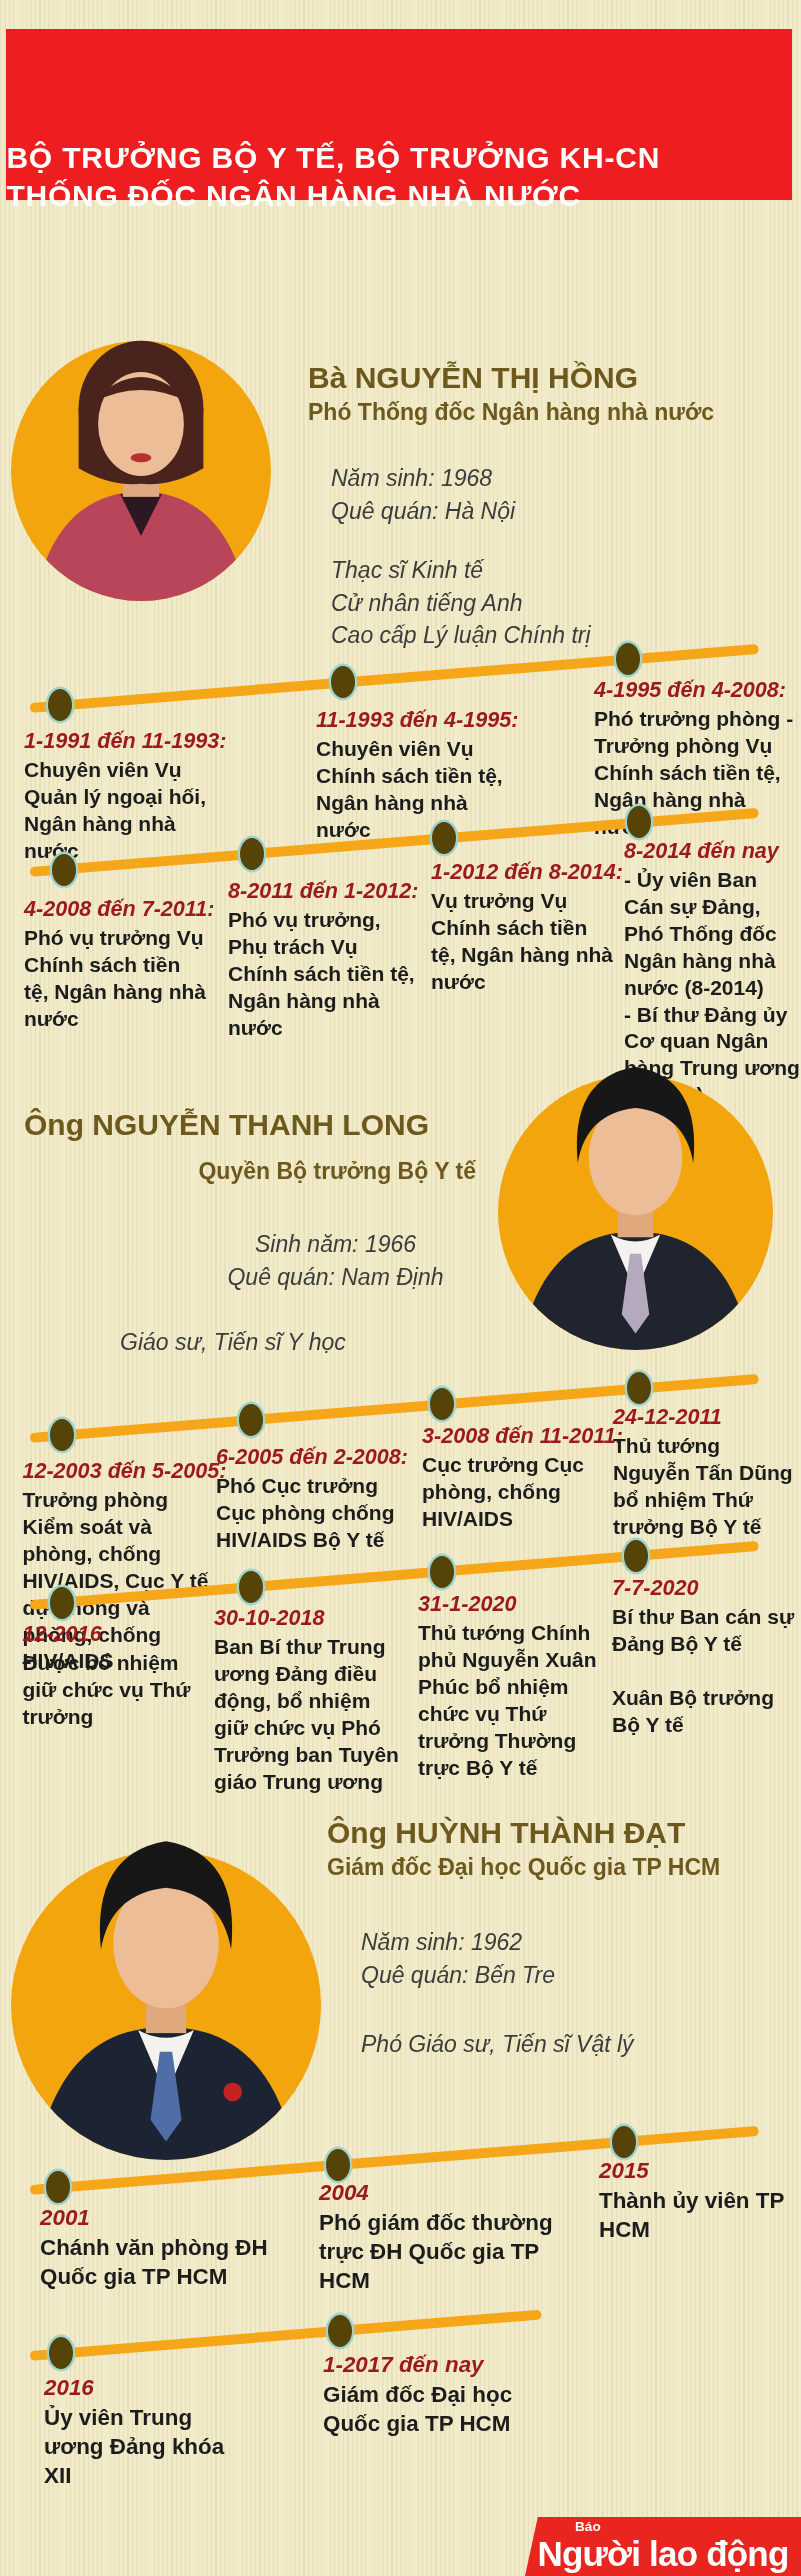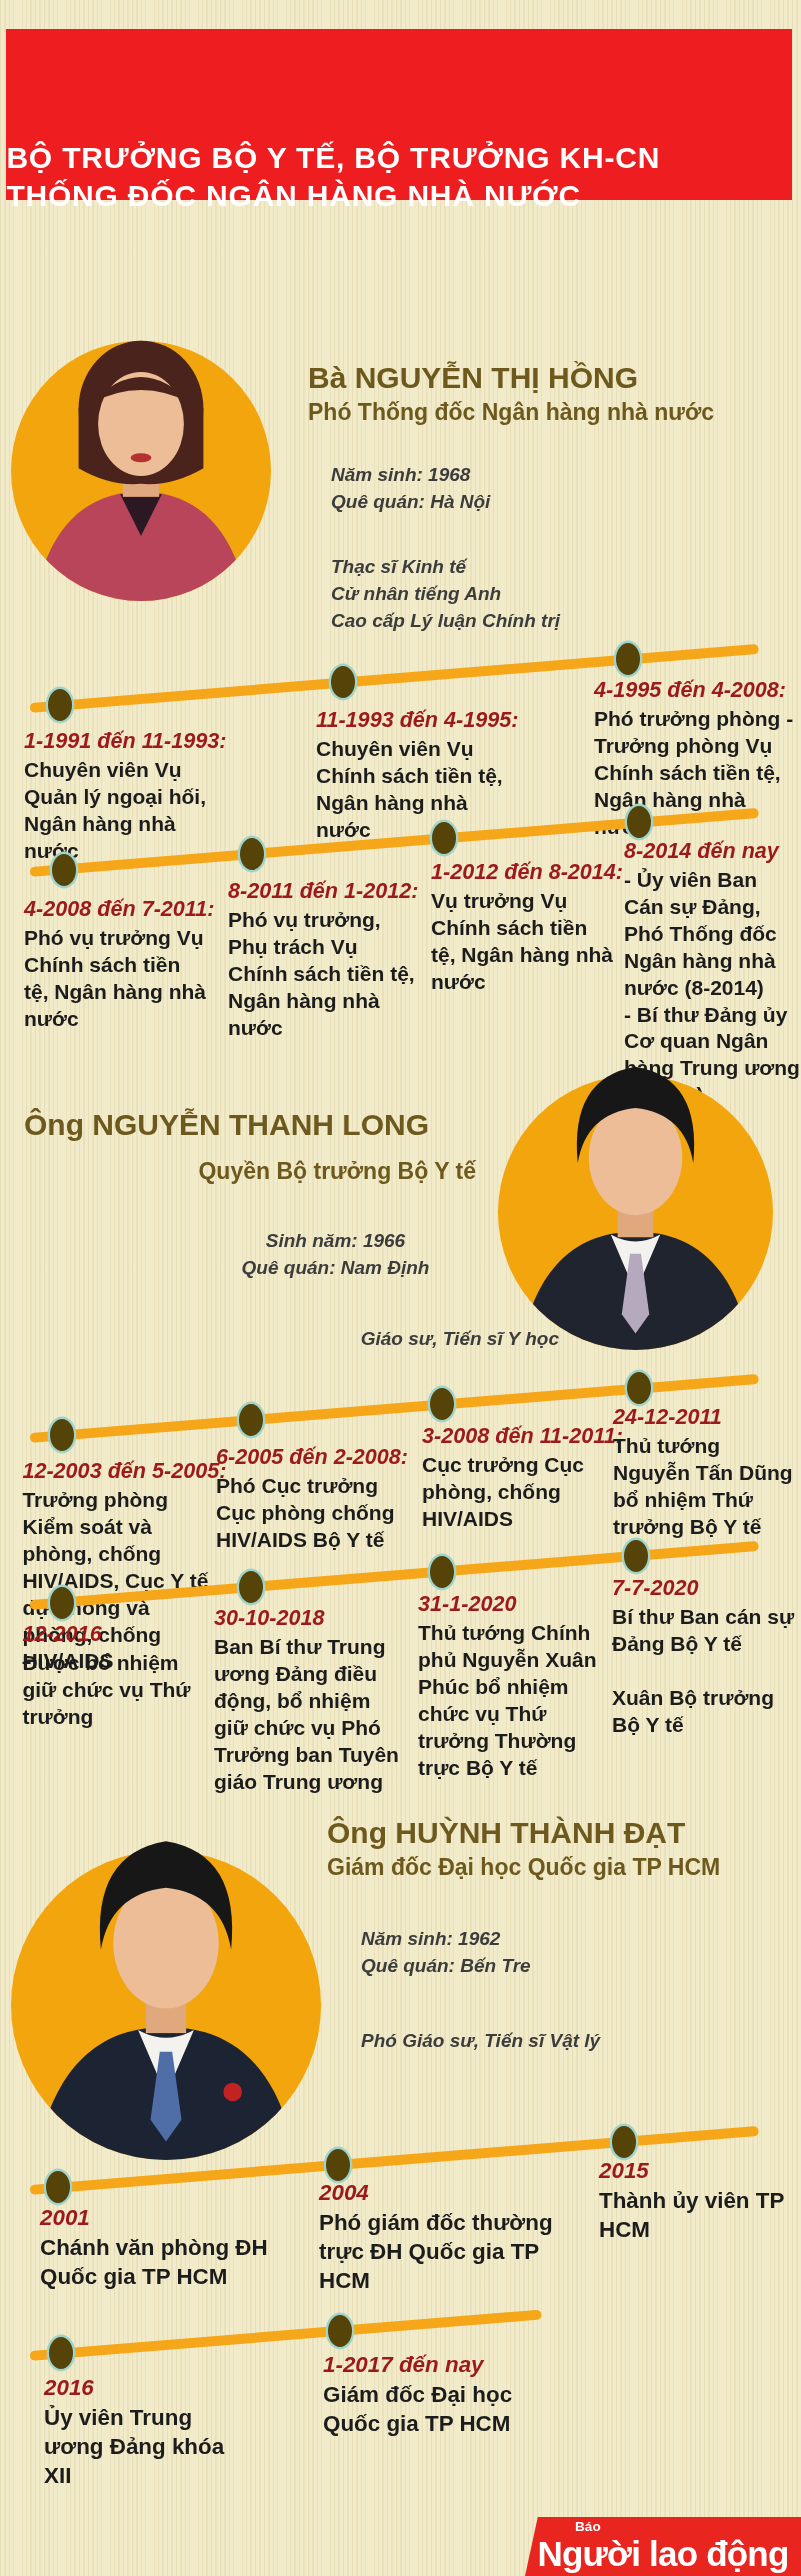--- a/index.html
+++ b/index.html
@@ -23,21 +23,21 @@
     text-shadow:-1.6px -1.6px 0 #fff,1.6px -1.6px 0 #fff,-1.6px 1.6px 0 #fff,1.6px 1.6px 0 #fff,
                 0 -2.4px 0 #fff,0 2.4px 0 #fff,-2.4px 0 0 #fff,2.4px 0 0 #fff;
     white-space:nowrap;
   }
   .hdr-sub{left:0;width:100%;text-align:left;color:#ffffff;
     font-size:30px;font-weight:700;letter-spacing:0.8px;white-space:nowrap;}
   .hdr-sub1{top:112px;} .hdr-sub2{top:150px;}
   
   .p-name{font-size:30px;font-weight:700;color:#6d591d;white-space:nowrap;}
   .p-title{font-size:23px;font-weight:700;color:#6d591d;white-space:nowrap;}
-  .p-bio{font-size:19px;font-weight:700;font-style:italic;color:#3c3c3c;
+  .p-bio{font-size:23px;font-weight:400;font-style:italic;color:#3c3c3c;
          line-height:1.42;white-space:pre-line;}
   
   .tl-line{height:9.6px;border-radius:4.8px;background:#f6a719;
     transform:rotate(-4.64deg);transform-origin:left center;}
   .tl-dot{width:24px;height:32px;border-radius:50%;background:#564307;
     box-shadow:0 0 0 2.4px #9fd4cc;}
   .ms-date{font-size:21.6px;font-weight:700;font-style:italic;color:#9c1a1c;
     margin-bottom:3.2px;white-space:nowrap;}
   .ms-desc{font-size:21px;font-weight:700;color:#1c1c1c;line-height:1.28;
     white-space:pre-line;}
@@ -145,21 +145,21 @@
       </g>
       <rect x="87" y="124" width="26" height="26" fill="#dfa87d"></rect>
       <ellipse cx="100" cy="92" rx="34" ry="42" fill="#ecbd96"></ellipse>
       <path d="M58,96 Q52,34 100,26 Q148,34 142,96 Q136,60 100,56 Q64,60 58,96 Z" fill="#171717"></path>
     </svg>
   </div>
   <div class="abs p-name" style="left:24px;top:1108px;">Ông NGUYỄN THANH LONG</div>
   <div class="abs p-title" style="left:24px;top:1158px;width:452px;text-align:right;">Quyền Bộ trưởng Bộ Y tế</div>
   <div class="abs p-bio" style="left:112px;top:1228px;width:447px;text-align:center;">Sinh năm: 1966
 Quê quán: Nam Định</div>
-  <div class="abs p-bio" style="left:112px;top:1326px;width:447px;text-align:right;">Giáo sư, Tiến sĩ Y học</div>
+  <div class="abs p-bio" style="left:120px;top:1326px;width:447px;text-align:left;">Giáo sư, Tiến sĩ Y học</div>
 
   <div class="abs tl-line" style="left:30px;top:1433px;width:731px;"></div>
   <div class="abs tl-dot" style="left:50px;top:1419px;"></div>
   <div class="abs tl-dot" style="left:239px;top:1404px;"></div>
   <div class="abs tl-dot" style="left:430px;top:1388px;"></div>
   <div class="abs tl-dot" style="left:627px;top:1372px;"></div>
   <div class="abs" style="left:22.4px;top:1458px;width:193px;">
     <div class="ms-date">12-2003 đến 5-2005:</div>
     <div class="ms-desc">Trưởng phòng Kiểm soát và phòng, chống HIV/AIDS, Cục Y tế dự phòng và phòng, chống HIV/AIDS</div>
   </div>

